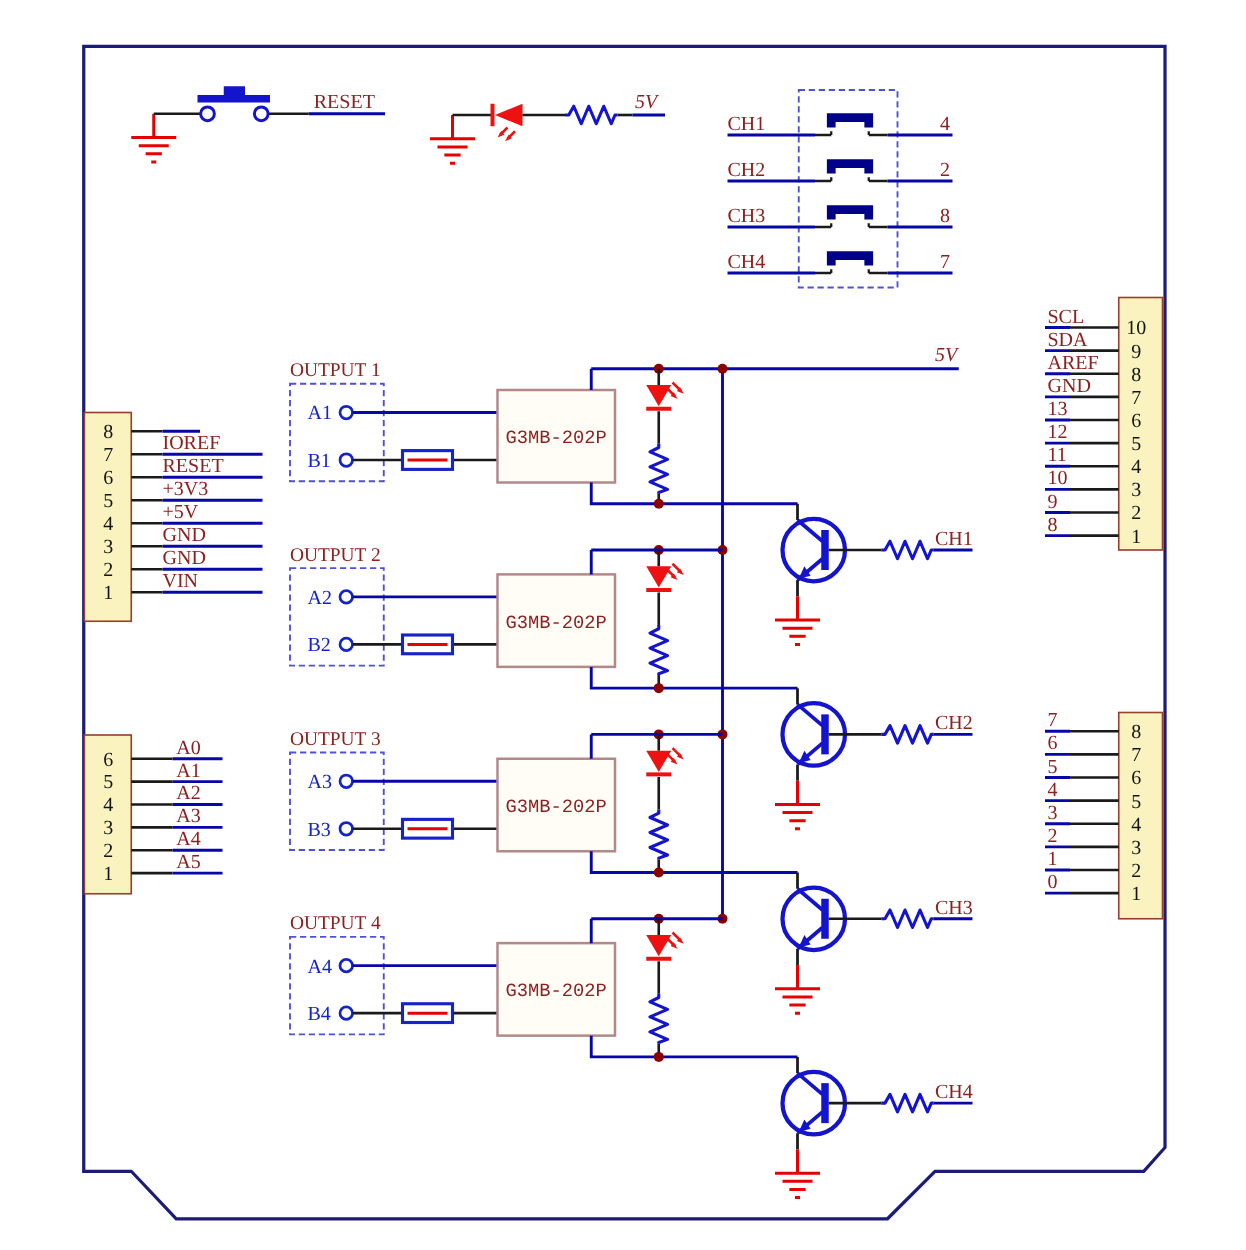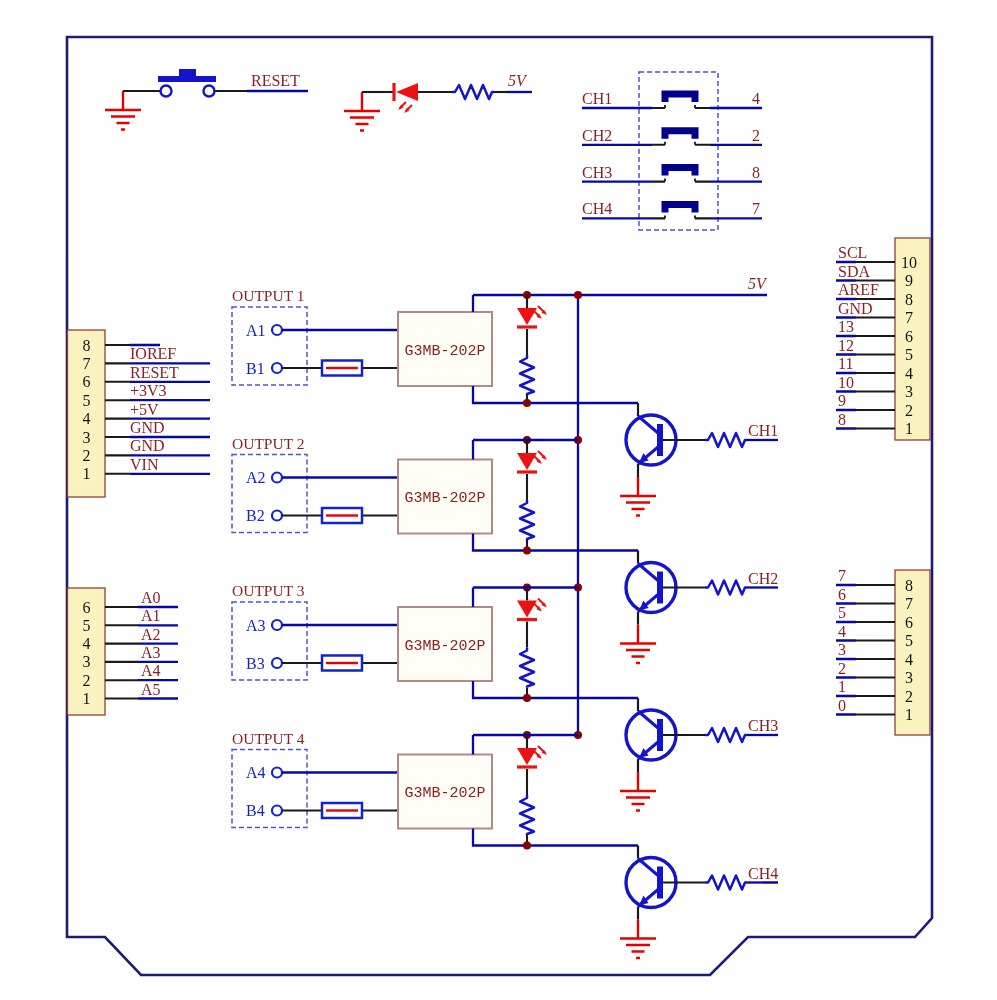--- a/index.html
+++ b/index.html
@@ -1,17 +1,17 @@
 <!DOCTYPE html>
 <html><head>
 <meta charset="utf-8">
 <style>
   html,body{margin:0;padding:0;background:#ffffff;}
   #page{position:relative;width:997px;height:1000px;background:#ffffff;overflow:hidden;
-        font-family:"Liberation Serif","DejaVu Serif",serif;border-radius:32px;}
+        font-family:"Liberation Serif","DejaVu Serif",serif;}
   svg{display:block}
   
   .w  {stroke:#0707a8;stroke-width:2.3;fill:none}          
   .wk {stroke:#1a1a1a;stroke-width:2.1;fill:none}          
   .outline{stroke:#1c1c78;stroke-width:2.6;fill:none}
   .conn{fill:#faf3c0;stroke:#96402e;stroke-width:1.3}
   .relay{fill:#fffdf6;stroke:#b28989;stroke-width:2}
   .dashbox{fill:none;stroke:#5050d8;stroke-width:1.5;stroke-dasharray:5 3}
   .lbl{font-size:16px;fill:#8b2121}
   .lblb{font-size:16px;fill:#1424c8}

